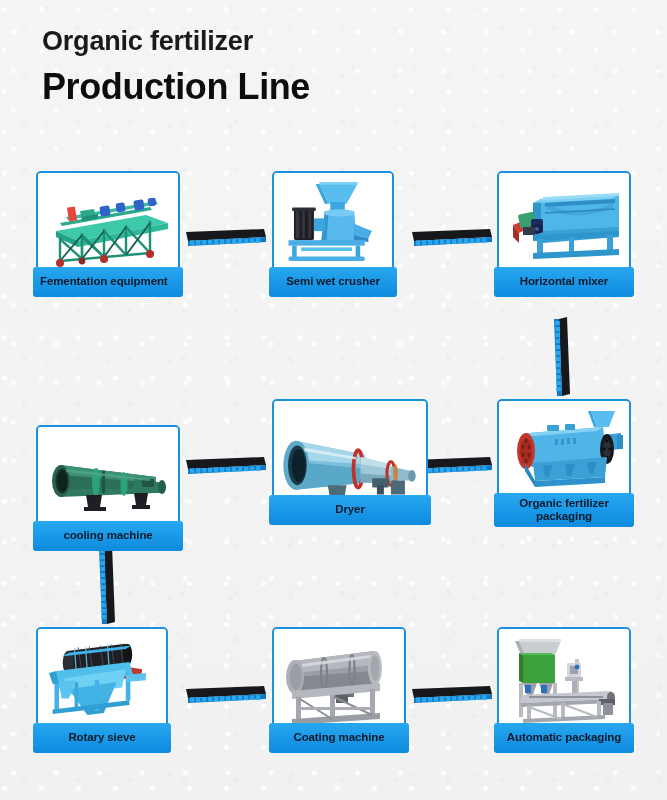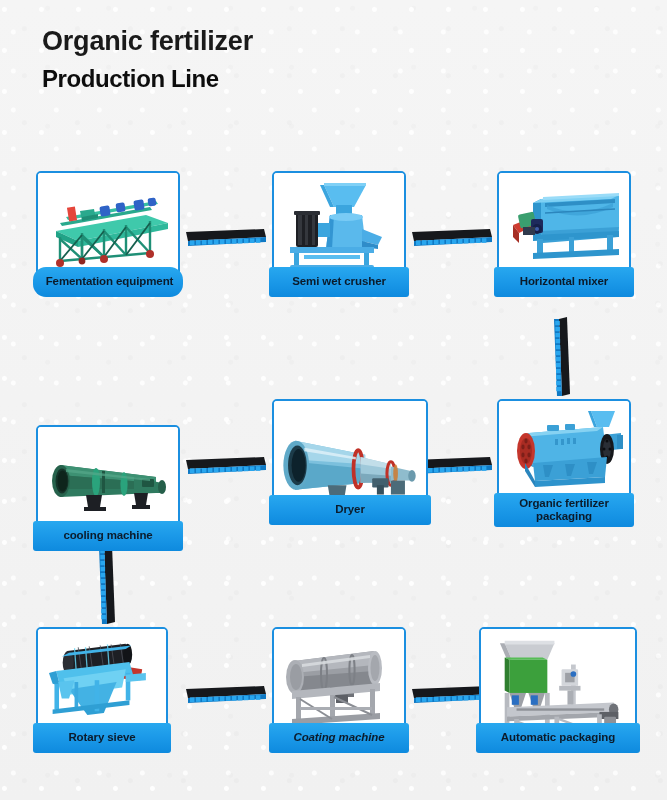--- a/index.html
+++ b/index.html
@@ -35,21 +35,21 @@
     z-index: 5;
   }
   .title-line1 {
     font-size: 27px;
     font-weight: bold;
     color: #1a1a1a;
     letter-spacing: -0.2px;
     line-height: 1.15;
   }
   .title-line2 {
-    font-size: 24px;
+    font-size: 36px;
     font-weight: bold;
     color: #0d0d0d;
     letter-spacing: -0.4px;
     line-height: 1.25;
     margin-top: 7px;
   }
 
   
   .card {
     position: absolute;
@@ -92,23 +92,22 @@
   }
   .card-label span {
     font-size: 11.5px;
     font-weight: bold;
     color: #0b1b2b;
     text-align: center;
     line-height: 1.14;
     letter-spacing: -0.1px;
   }
   .card-label.left-align {
-    justify-content: center;
+    justify-content: flex-start;
     padding-left: 7px;
-    border-radius: 13px;
   }
 
   
   .conveyor {
     position: absolute;
     z-index: 3;
   }
   .conveyor svg { display: block; }
 </style>
 </head>
@@ -333,21 +332,21 @@
       <circle cx="66" cy="86" r="4" fill="#b0302a"></circle>
       <circle cx="112" cy="81" r="4" fill="#b0302a"></circle>
       <circle cx="44" cy="88" r="3.4" fill="#8f2722"></circle>
     </svg>
   </div>
   <div class="card-label left-align">
     <span>Fementation equipment</span>
   </div>
 </div>
 
-<div class="card" style="left:272px; top:171px; width:134px; height:132px;padding-left:44px;">
+<div class="card" style="left:272px; top:171px; width:122px; height:132px;padding-left:44px;">
   <div class="card-frame">
     <svg class="card-img" viewBox="0 0 130 104">
       <rect width="130" height="104" fill="#ffffff"></rect>
 
       <polygon points="50,12 92,12 80,34 60,34" fill="#59bdf0"></polygon>
       <polygon points="50,12 60,34 56,34 46,12" fill="#3ba5de"></polygon>
       <polygon points="50,10 92,10 92,13 50,13" fill="#7fd0f6"></polygon>
 
       <rect x="62" y="32" width="16" height="12" fill="#3ba5de"></rect>
 
@@ -593,21 +592,21 @@
       <polygon points="16,88 100,78 100,83 16,93" fill="#2f9fd4"></polygon>
 
       <polygon points="96,50 118,48 118,56 96,58" fill="#5ac4ee"></polygon>
     </svg>
   </div>
   <div class="card-label">
     <span>Rotary sieve</span>
   </div>
 </div>
 
-<div class="card" style="left:272px; top:627px; width:134px; height:132px;font-style:italic;">
+<div class="card" style="left:272px; top:627px; width:134px; height:132px;">
   <div class="card-frame">
     <svg class="card-img" viewBox="0 0 130 104">
       <rect width="130" height="104" fill="#ffffff"></rect>
 
       <polygon points="20,32 100,22 102,56 22,64" fill="#9b9ea4"></polygon>
       <polygon points="20,32 100,22 100,36 20,44" fill="#b4b7bd"></polygon>
       <polygon points="20,48 100,42 102,56 22,64" fill="#85888e"></polygon>
 
       <ellipse cx="21" cy="48" rx="9" ry="17" fill="#acafb5"></ellipse>
       <ellipse cx="22" cy="48" rx="6" ry="13" fill="#9a9da3"></ellipse>
@@ -633,21 +632,21 @@
           <path d="M60,68 L98,86"></path>
       </g>
       <rect x="26" y="78" width="72" height="3" fill="#aaadb3"></rect>
     </svg>
   </div>
   <div class="card-label">
     <span>Coating machine</span>
   </div>
 </div>
 
-<div class="card" style="left:479px; top:627px; width:158px; height:132px;">
+<div class="card" style="left:497px; top:627px; width:134px; height:132px;">
   <div class="card-frame">
     <svg class="card-img" viewBox="0 0 130 104">
       <rect width="130" height="104" fill="#ffffff"></rect>
 
       <polygon points="20,12 62,12 56,26 26,26" fill="#c9ccd1"></polygon>
       <polygon points="20,12 26,26 22,26 16,12" fill="#abaeb4"></polygon>
       <polygon points="20,10 62,10 62,13 20,13" fill="#dde0e4"></polygon>
 
       <rect x="24" y="26" width="32" height="28" fill="#3ca03c"></rect>
       <polygon points="24,26 24,54 20,52 20,24" fill="#2f7f2f"></polygon>

